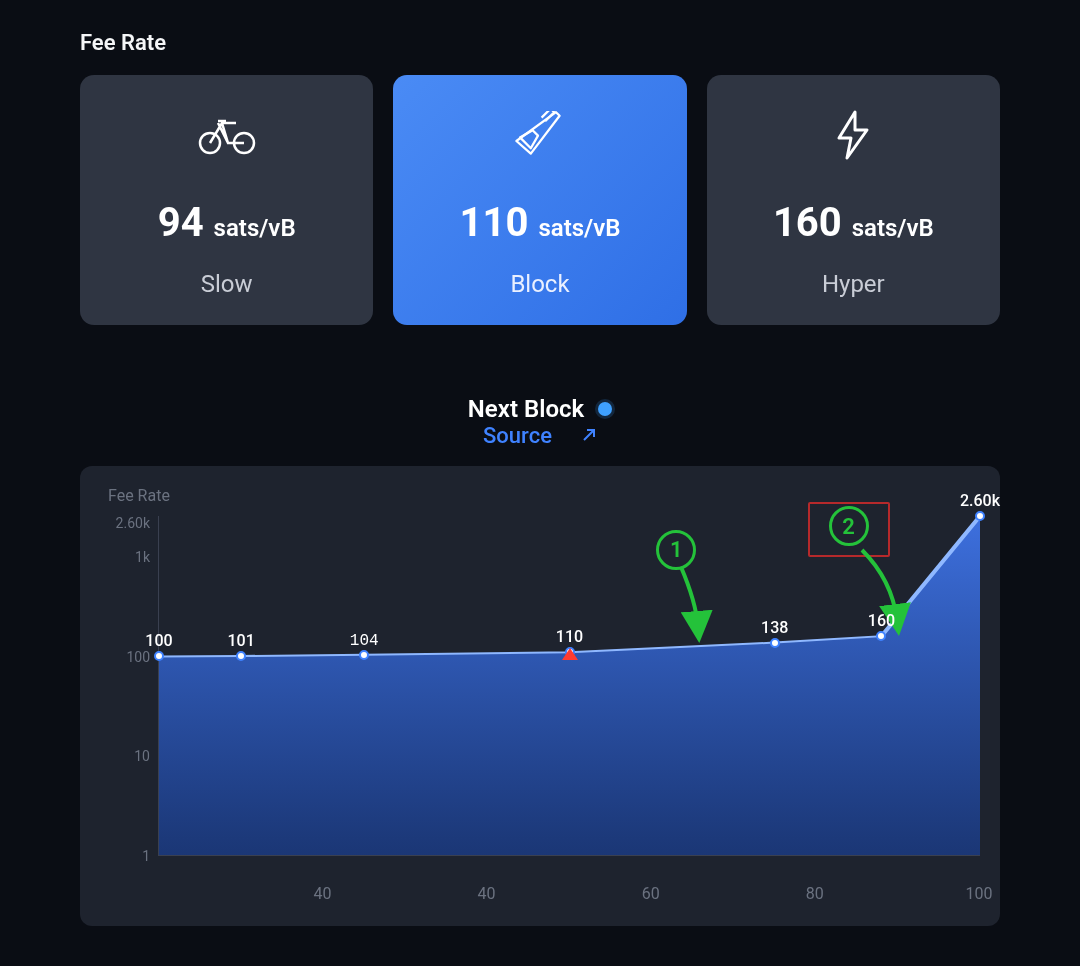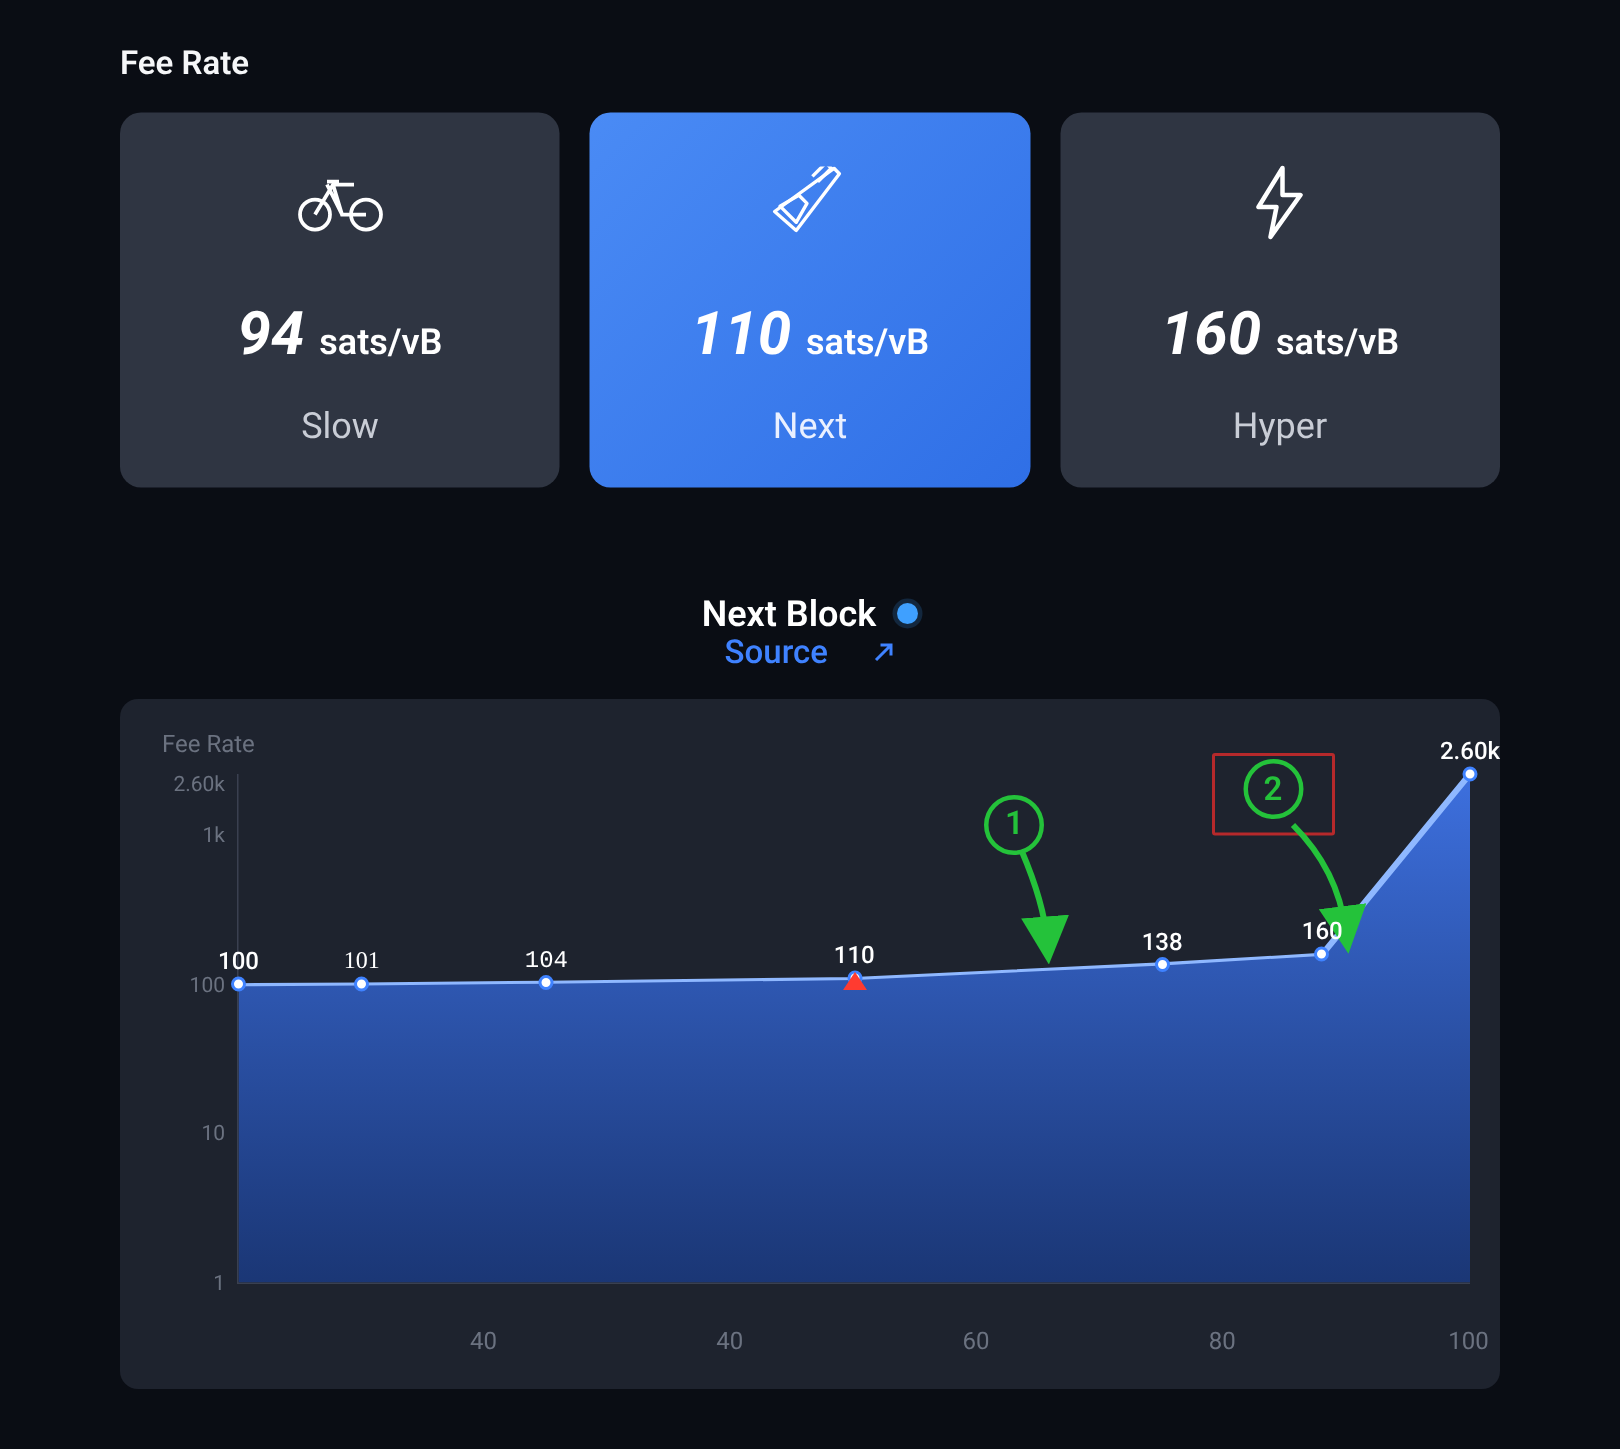--- a/index.html
+++ b/index.html
@@ -47,21 +47,20 @@
   }
   .card .rate-line {
     display: flex;
     align-items: baseline;
     gap: 10px;
     margin-bottom: 24px;
   }
   .card .rate-val {
     font-size: 40px;
     font-weight: 700;
-    font-style: italic;
   }
   .card .rate-unit {
     font-size: 24px;
     font-weight: 600;
   }
   .card .rate-name {
     font-size: 24px;
     color: #c9cdd6;
   }
   .card.selected .rate-name { color: #eaf0ff; }
@@ -220,21 +219,21 @@
       <svg width="58" height="48" viewBox="0 0 58 48" fill="none" stroke="#fff" stroke-width="2.5" stroke-linejoin="round">
         <path d="M6 40 L50 8 L54 12 L22 54 Z" transform="translate(0,-6) scale(0.9)"></path>
         <path d="M10 36 L24 28 L30 34 L22 48 Z" transform="translate(0,-6) scale(0.9)"></path>
         <path d="M34 14 L44 4 L48 8 L38 18" transform="translate(0,-6) scale(0.9)"></path>
       </svg>
     </div>
     <div class="rate-line">
       <span class="rate-val">110</span>
       <span class="rate-unit">sats/vB</span>
     </div>
-    <div class="rate-name">Next</div>
+    <div class="rate-name">Block</div>
   </div>
 
   <div class="card">
     <div class="icon">
       <svg width="40" height="50" viewBox="0 0 40 50" fill="none" stroke="#fff" stroke-width="3" stroke-linejoin="round">
         <path d="M22 2 L6 28 L18 28 L14 48 L34 20 L22 20 Z"></path>
       </svg>
     </div>
     <div class="rate-line">
       <span class="rate-val">160</span>
@@ -301,21 +300,21 @@
       <defs>
           <marker id="ah2" markerWidth="8" markerHeight="8" refX="4" refY="4" orient="auto">
             <path d="M0 0 L8 4 L0 8 Z" fill="#24c23a"></path>
           </marker>
         </defs>
       <path d="M5 0 Q35 30 40 70" stroke="#24c23a" stroke-width="4" fill="none" marker-end="url(#ah2)"></path>
     </svg>
   <div class="pt-dot" style="left: 0%; top: 41.4344%;"></div>
       <div class="pt-label" style="left: 0%; top: 41.4344%;">100</div>
       <div class="pt-dot" style="left: 10%; top: 41.3078%;"></div>
-      <div class="pt-label" style="left: 10%; top: 41.3078%; font-family: Liberation Serif, serif;">101</div>
+      <div class="pt-label" style="left: 10%; top: 41.3078%;">101</div>
       <div class="pt-dot" style="left: 25%; top: 40.9356%;"></div>
       <div class="pt-label" style="left: 25%; top: 40.9356%; font-family: Liberation Mono, monospace;">104</div>
       <div class="pt-dot" style="left: 50%; top: 40.2223%;"></div>
       <div class="pt-label" style="left: 50%; top: 40.2223%;">110</div>
       <div class="pt-dot" style="left: 75%; top: 37.3383%;"></div>
       <div class="pt-label" style="left: 75%; top: 37.3383%;">138</div>
       <div class="pt-dot" style="left: 88%; top: 35.4572%;"></div>
       <div class="pt-label" style="left: 88%; top: 35.4572%;">160</div>
       <div class="pt-dot" style="left: 100%; top: 0%;"></div>
       <div class="pt-label" style="left: 100%; top: 0%;">2.60k</div>

